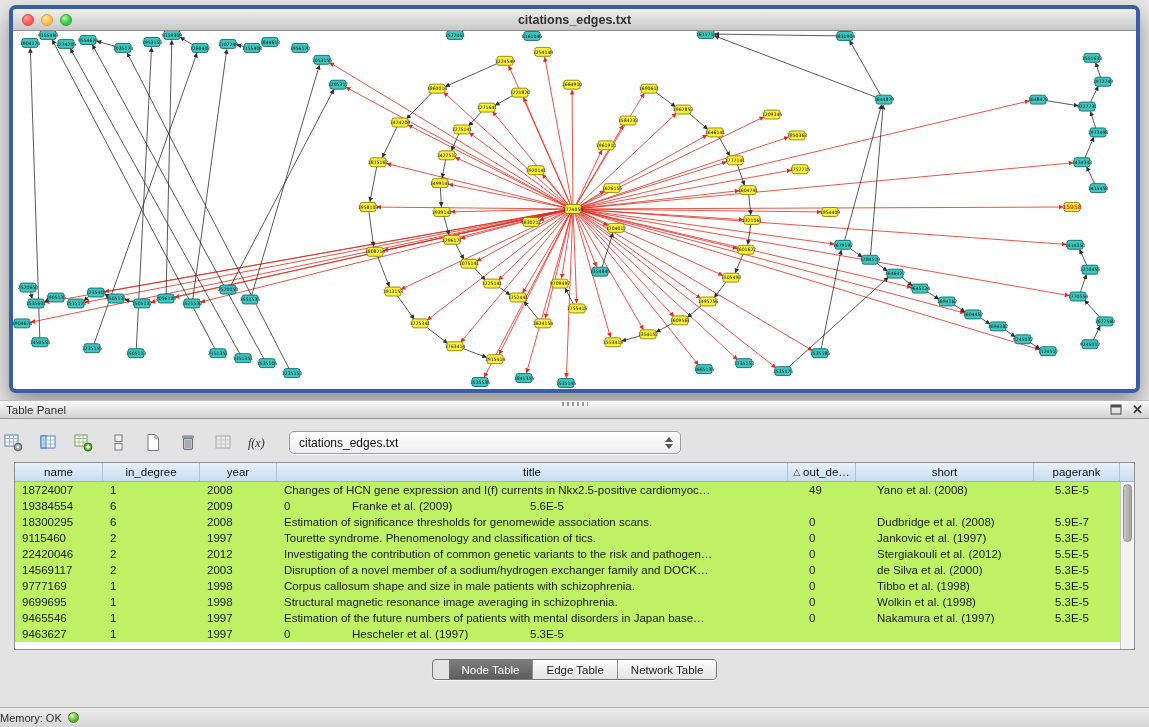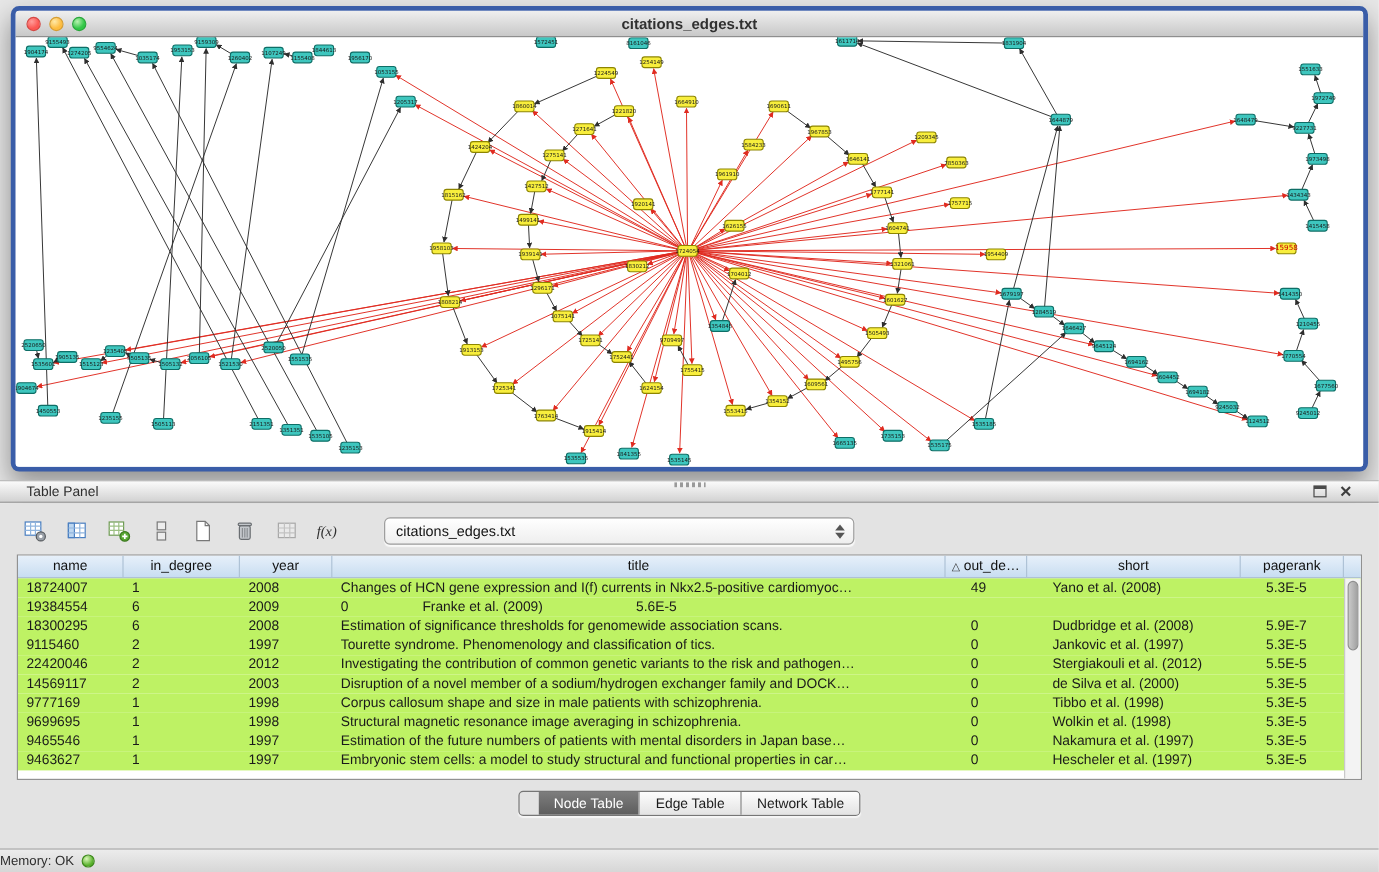--- a/index.html
+++ b/index.html
@@ -42,40 +42,40 @@
   .node-y { fill: #f8ee3d; stroke: #8d8500; stroke-width: 0.9; }
   .node-t { fill: #3ec6be; stroke: #0e6e66; stroke-width: 0.9; }
   .node-label { font-size: 4.6px; text-anchor: middle; fill: #1a1a1a; font-family: "DejaVu Sans", sans-serif; }
   .node-label.red-label { fill: #cc0000; font-size: 6px; }
 
   
   .panel-header {
     position: absolute; top: 400px; left: 0; width: 100%; height: 19px;
     background: linear-gradient(#fbfbfb, #d2d2d2);
     border-top: 1px solid #bdbdbd; border-bottom: 1px solid #979797;
-    display: flex; align-items: center; padding: 0 22px;
+    display: flex; align-items: center; padding: 0 6px;
     font-size: 11.5px; color: #2e2e2e;
   }
   .panel-header .spacer { flex: 1; }
   .splitter-handle {
     position: absolute; left: 50%; top: 1px; transform: translateX(-50%);
     width: 26px; height: 4px;
     background: repeating-linear-gradient(90deg, #9a9a9a 0 2px, transparent 2px 5px);
   }
   .ph-btn { margin-left: 10px; cursor: default; display: inline-flex; align-items: center; }
   .ph-close { font-size: 13px; font-weight: bold; color: #3d3d3d; line-height: 1; }
 
   .panel-body {
     position: absolute; top: 420px; bottom: 20px; left: 0; right: 0;
     background: #e3e3e3;
   }
 
   .toolbar {
-    display: flex; align-items: center; gap: 19px;
-    padding: 9px 16px 4px 16px; height: 40px;
+    display: flex; align-items: center; gap: 4px;
+    padding: 9px 16px 4px 0; height: 40px;
   }
   .tool-btn {
     width: 26px; height: 26px; border: none; background: transparent;
     display: inline-flex; align-items: center; justify-content: center; padding: 0;
   }
   .dropdown {
     margin-left: 14px;
     width: 392px; height: 23px;
     border: 1px solid #9e9e9e; border-radius: 5px;
     background: linear-gradient(#ffffff, #eeeeee);
@@ -981,21 +981,20 @@
           <div class="td c2">1997</div>
           <div class="td c3">Estimation of the future numbers of patients with mental disorders in Japan base…</div>
           <div class="td c4">0</div>
           <div class="td c5">Nakamura et al. (1997)</div>
           <div class="td c6">5.3E-5</div>
         </div>
         <div class="tr">
           <div class="td c0">9463627</div>
           <div class="td c1">1</div>
           <div class="td c2">1997</div>
-          <div class="td c3">Embryonic stem cells: a model to study structural and functional properties in car…</div>
           <div class="td c4">0</div>
           <div class="td c5">Hescheler et al. (1997)</div>
           <div class="td c6">5.3E-5</div>
         </div>
       </div>
     <div class="vscroll">
       <div class="vthumb"></div>
     </div>
   </div>
 

